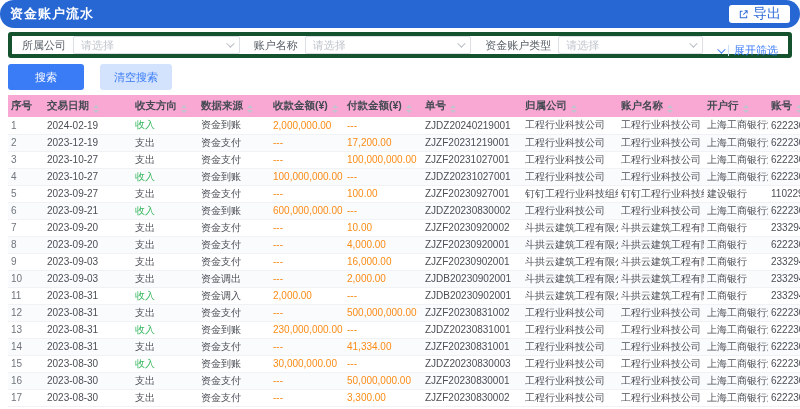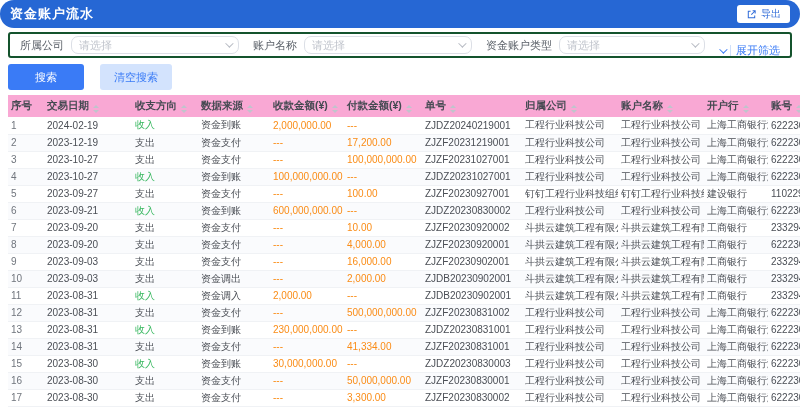--- a/index.html
+++ b/index.html
@@ -3,30 +3,30 @@
 <meta charset="utf-8">
 <style>
   * { box-sizing: border-box; margin: 0; padding: 0; }
   html,body { width: 800px; height: 409px; overflow: hidden; background: #fff;
     font-family: "Liberation Sans", "DejaVu Sans", sans-serif; }
 
   
   .topbar { height: 28px; background: #2667d4; display: flex; align-items: center;
     justify-content: space-between; padding: 0 10px; border-radius: 14px; }
   .topbar-title { color: #fff; font-size: 13px; font-weight: bold; letter-spacing: 1px; }
-  .export-btn { background: #fff; color: #2f6bd8; font-size: 10px; height: 18px;
+  .export-btn { background: #fff; color: #2f6bd8; font-size: 14px; height: 18px;
     padding: 0 9px; border: none; border-radius: 3px; display: inline-flex;
     align-items: center; gap: 4px; cursor: pointer; }
 
   
-  .filter-panel { margin: 4px 8px 0; border: 2px solid #14532d; border-radius: 3px;
+  .filter-panel { margin: 4px 8px 0; border: 4px solid #14532d; border-radius: 3px;
     height: 26px; display: flex; align-items: center; padding: 0 10px; gap: 14px; }
   .filter-field { display: flex; align-items: center; gap: 7px; flex: 1; min-width: 0; }
   .filter-label { font-size: 11px; color: #5a6068; white-space: nowrap; }
-  .select { flex: 1; height: 18px; border: 1px solid #dcdfe6; border-radius: 7px;
+  .select { flex: 1; height: 18px; border: 1px solid #dcdfe6; border-radius: 2px;
     background: #fff; display: flex; align-items: center; justify-content: space-between;
     padding: 0 7px; cursor: pointer; min-width: 0; }
   .select-placeholder { font-size: 11px; color: #c0c4cc; white-space: nowrap; overflow: hidden; }
   .chev { width: 6px; height: 6px; border-right: 1px solid #b6bac2; border-bottom: 1px solid #b6bac2;
     transform: rotate(45deg) translateY(-2px); flex: 0 0 auto; }
   .expand-link { display: flex; align-items: center; gap: 5px; color: #3a7bf6;
     font-size: 11px; cursor: pointer; white-space: nowrap; flex: 0 0 auto; margin-top: 11px; }
   .expand-chev { width: 6px; height: 6px; border-right: 1px solid #3a7bf6;
     border-bottom: 1px solid #3a7bf6; transform: rotate(45deg) translateY(-2px); }
   .expand-divider { width: 1px; height: 11px; background: #cfe0fb; }

